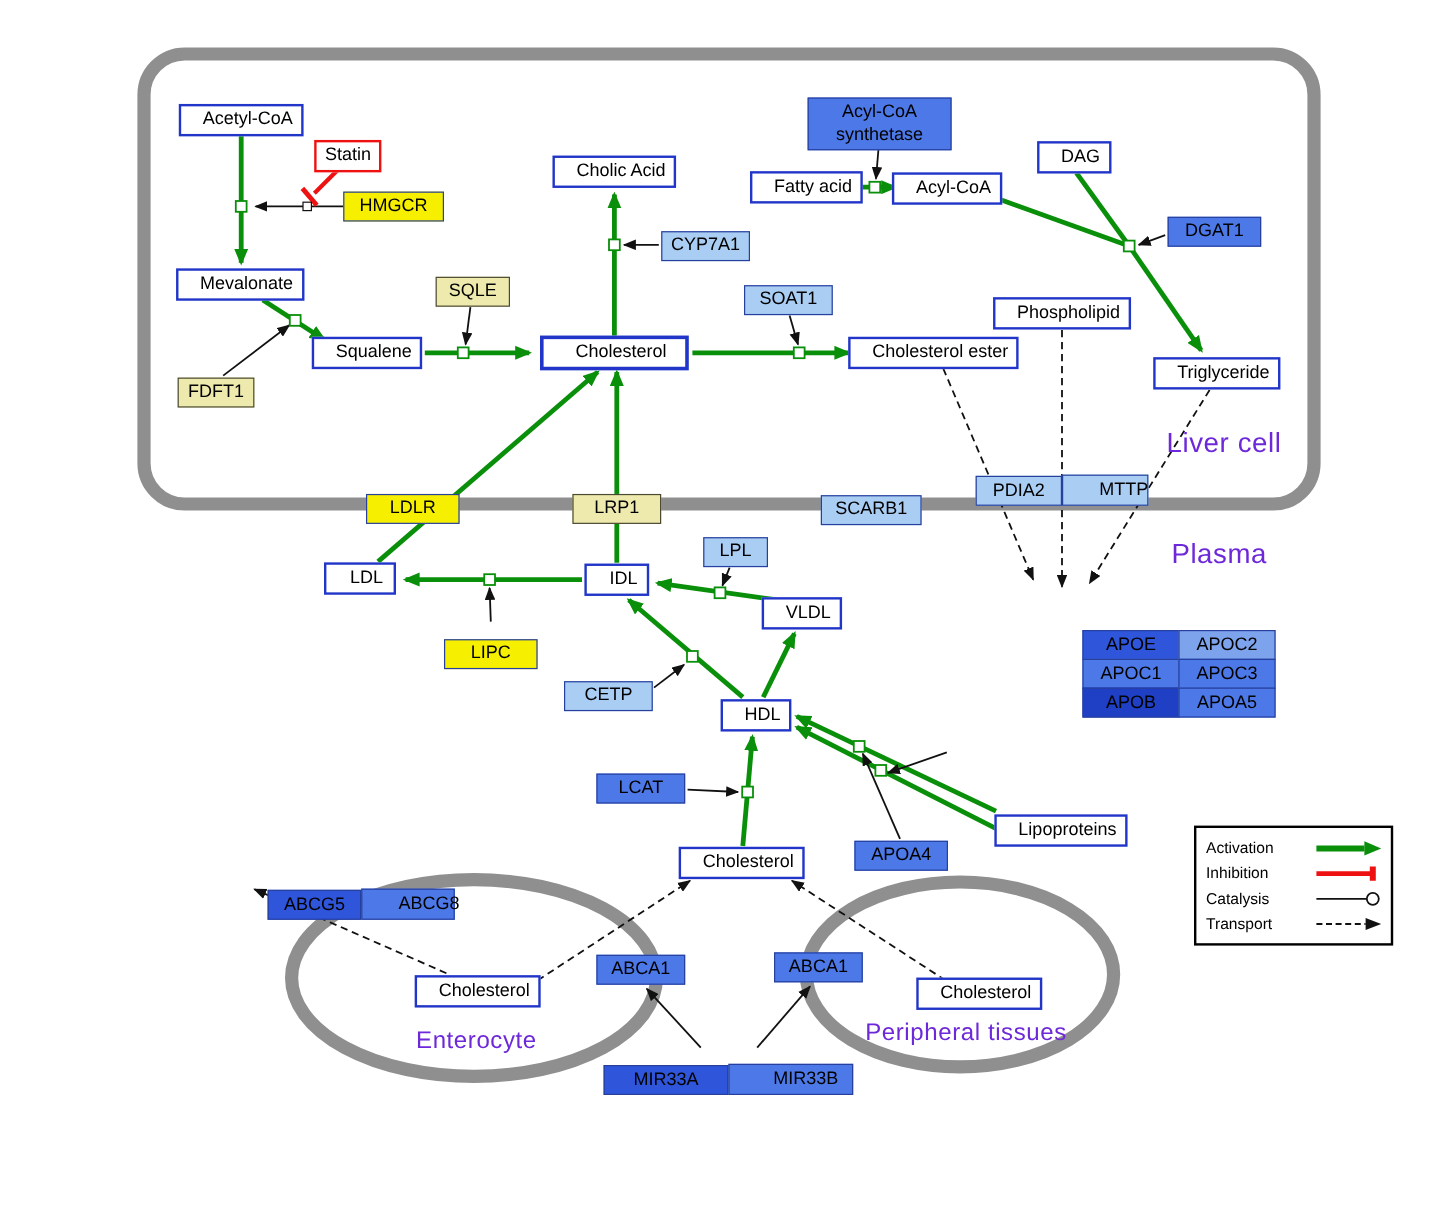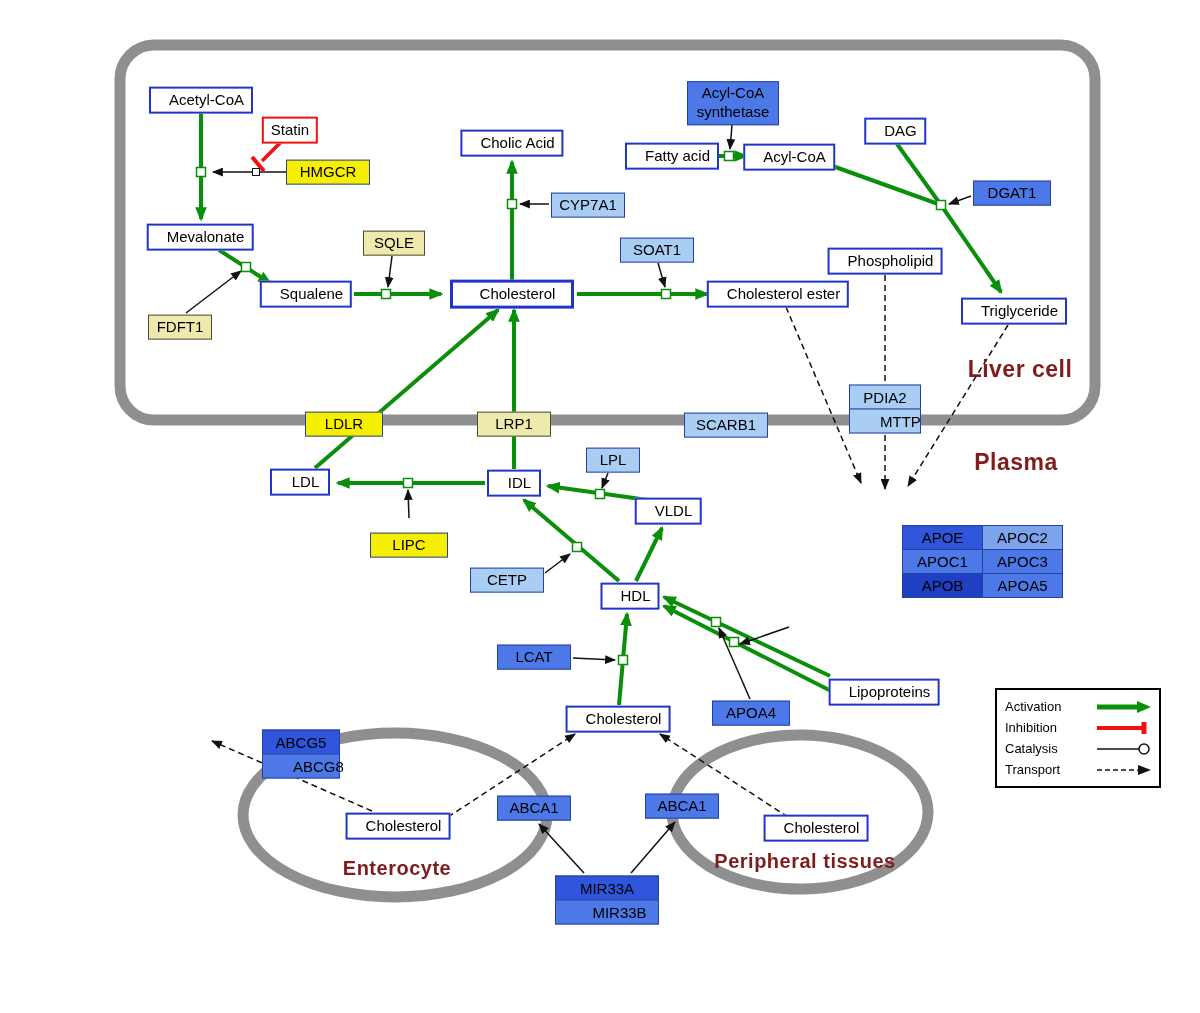--- a/index.html
+++ b/index.html
@@ -13,28 +13,28 @@
   .met { background:#fff; border:2px solid #2136c9;padding-left:18px; }
   .met-main { border-width:3px; }
   .statin { background:#fff; border:2px solid #ee1111; }
   .yellow { background:#f6ef00; border:1px solid #27409e; }
   .khaki  { background:#eeeaae; border:1px solid #4a4a33; }
   .lb  { background:#a9cdf3; border:1px solid #27409e; }
   .lmb { background:#7da3ec; border:1px solid #27409e; }
   .mb  { background:#4d79e8; border:1px solid #27409e; }
   .sb  { background:#2f55da; border:1px solid #27409e; }
   .db  { background:#1f3fc4; border:1px solid #27409e; }
-  .stack { position:absolute; transform:translate(-50%,-50%); display:flex; flex-direction:column; z-index:2; }
+  .stack { position:absolute; transform:translate(-50%,-50%); display:flex; flex-direction:row; z-index:2; }
   .stack .cell + .cell { margin-top:-1px;padding-left:30px; }
   .cell { padding:3px 5px; font-size:15px; text-align:center; color:#000; }
   .grid2 { position:absolute; transform:translate(-50%,-50%); display:grid;
            grid-template-columns:80px 80px; z-index:2; }
   .grid2 .cell { margin:0 0 -1px -1px; }
-  .comp-label { position:absolute; transform:translate(-50%,-50%); font-weight:bold;
-                color:#7f1d1d; z-index:1; letter-spacing:0.5px; }
+  .comp-label { position:absolute; transform:translate(-50%,-50%); font-weight:normal;
+                color:#6d28d9; z-index:1; letter-spacing:0.5px; }
   .lbl-big { font-size:23px; }
   .lbl-mid { font-size:20px; }
   .legend { position:absolute; left:995px; top:688px; width:166px; background:#fff;
             border:2px solid #000; padding:6px 8px; z-index:3; }
   .legend-row { display:flex; align-items:center; justify-content:space-between; height:21px; }
   .legend-row .llab { font-size:13px; color:#000000; }
 </style>
 </head>
 <body>
 
@@ -137,21 +137,21 @@
   <div class="node yellow" style="left:328px;top:172px;min-width:84px">HMGCR</div>
   <div class="node met" style="left:200px;top:237px">Mevalonate</div>
   <div class="node khaki" style="left:180px;top:327px;min-width:64px">FDFT1</div>
   <div class="node met" style="left:306px;top:294px">Squalene</div>
   <div class="node khaki" style="left:394px;top:243px;min-width:62px">SQLE</div>
   <div class="node met met-main" style="left:512px;top:294px;min-width:124px">Cholesterol</div>
   <div class="node met" style="left:512px;top:143px">Cholic Acid</div>
   <div class="node lb" style="left:588px;top:205px;min-width:74px">CYP7A1</div>
   <div class="node lb" style="left:657px;top:250px;min-width:74px">SOAT1</div>
   <div class="node met" style="left:778px;top:294px">Cholesterol ester</div>
-  <div class="node mb wrap" style="left:733px;top:103px;width:92px">Acyl-CoA synthetase</div>
+  <div class="node mb wrap" style="left:733px;top:103px;width:120px">Acyl-CoA synthetase</div>
   <div class="node met" style="left:672px;top:156px">Fatty acid</div>
   <div class="node met" style="left:789px;top:157px">Acyl-CoA</div>
   <div class="node met" style="left:895px;top:131px;min-width:58px">DAG</div>
   <div class="node mb" style="left:1012px;top:193px;min-width:78px">DGAT1</div>
   <div class="node met" style="left:885px;top:261px">Phospholipid</div>
   <div class="node met" style="left:1014px;top:311px">Triglyceride</div>
 
   <div class="node yellow" style="left:344px;top:424px;min-width:78px">LDLR</div>
   <div class="node khaki" style="left:514px;top:424px;min-width:74px">LRP1</div>
   <div class="node lb" style="left:726px;top:425px;min-width:84px">SCARB1</div>

